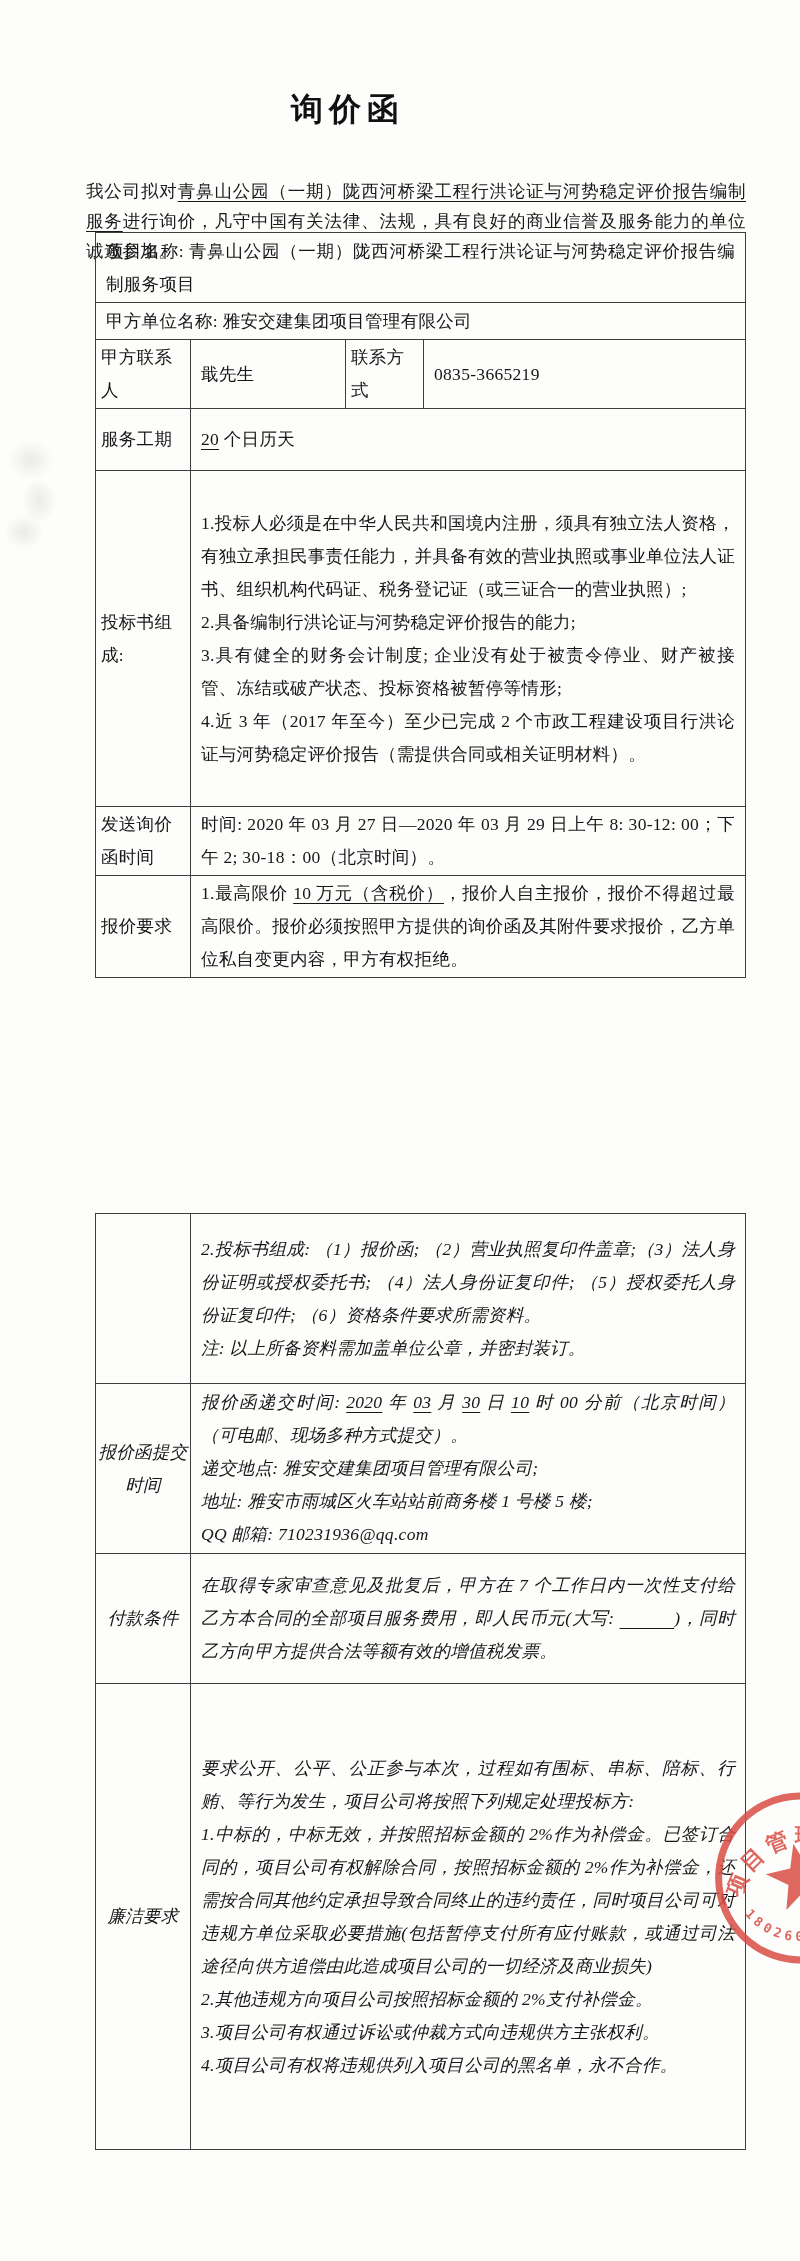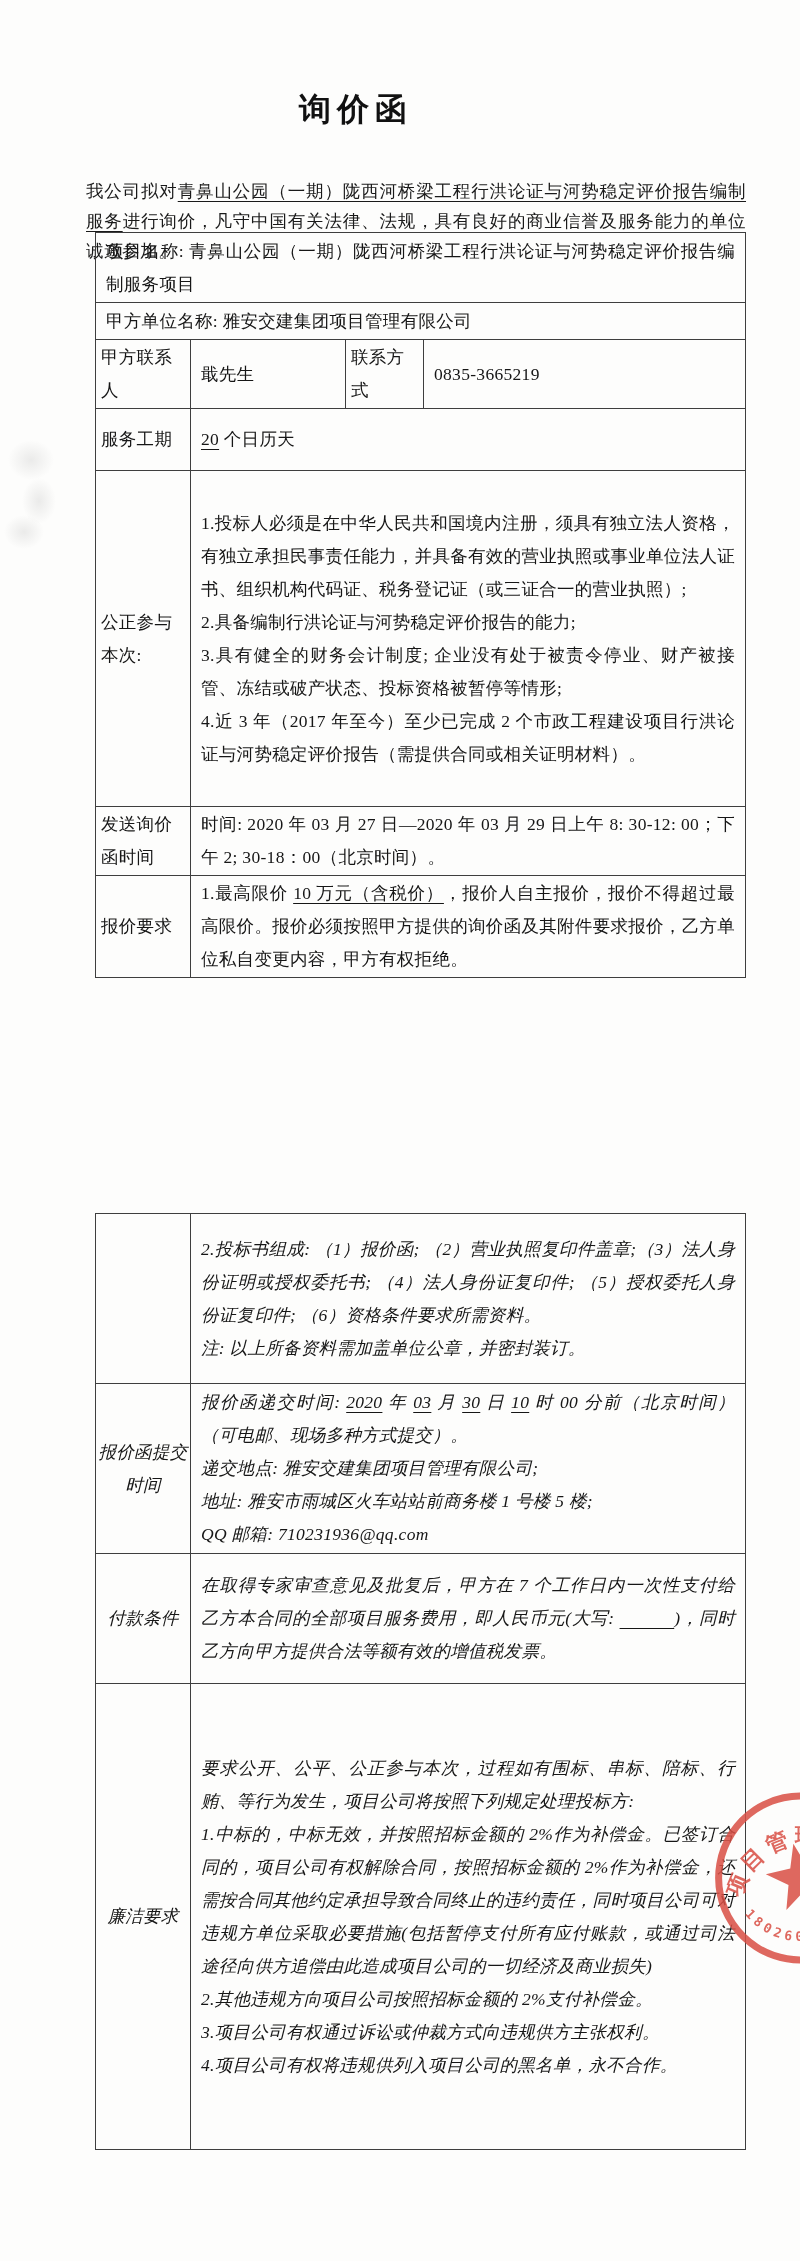--- a/index.html
+++ b/index.html
@@ -1,18 +1,18 @@
 <!DOCTYPE html>
 <html lang="zh"><head>
 <meta charset="utf-8">
 <style>
   html,body{margin:0;padding:0;}
   body{width:800px;height:2261px;background:#f4f4f2;font-family:"Liberation Serif","DejaVu Serif",serif;}
   .page{position:relative;width:800px;height:2261px;background:#fdfdfc;overflow:hidden;color:#1a1a1a;}
-  .doc-title{position:absolute;top:88px;left:0;width:696px;text-align:center;font-size:32px;font-weight:bold;letter-spacing:6px;color:#111;margin-left:8px;}
+  .doc-title{position:absolute;top:88px;left:0;width:696px;text-align:center;font-size:32px;font-weight:bold;letter-spacing:6px;color:#111;}
   .intro{position:absolute;top:158px;left:86px;width:660px;font-size:17.5px;line-height:30px;text-align:justify;letter-spacing:0.5px;}
   .u{text-decoration:underline;text-underline-offset:4px;text-decoration-thickness:1px;}
   table{position:absolute;left:95px;width:650px;border-collapse:collapse;table-layout:fixed;font-size:17.5px;line-height:33px;color:#161616;}
   #table1{top:232px;}
   #table2{top:1213px;font-style:italic;}
   td{border:1px solid #3e3e3e;vertical-align:middle;padding:1px 10px;box-sizing:border-box;text-align:justify;letter-spacing:0.3px;overflow:hidden;}
   td.lbl{padding:1px 5px;text-align:left;}
   td.lbl-c{text-align:center;padding:1px 2px;}
   td.lbl-j{text-align:justify;text-justify:inter-ideograph;}
   .t1r1{height:70px;} .t1r2{height:37px;} .t1r3{height:33px;} .t1r4{height:64px;}
@@ -56,21 +56,21 @@
       <td class="lbl">甲方联系人</td>
       <td>戢先生</td>
       <td class="lbl">联系方式</td>
       <td>0835-3665219</td>
     </tr>
     <tr class="t1r5">
       <td class="lbl">服务工期</td>
       <td colspan="3"><span class="u">20</span><span> 个日历天</span></td>
     </tr>
     <tr class="t1r6">
-      <td class="lbl">公正参与本次:</td>
+      <td class="lbl">投标书组成:</td>
       <td colspan="3">
             <div class="line">1.投标人必须是在中华人民共和国境内注册，须具有独立法人资格，有独立承担民事责任能力，并具备有效的营业执照或事业单位法人证书、组织机构代码证、税务登记证（或三证合一的营业执照）;</div>
             <div class="line">2.具备编制行洪论证与河势稳定评价报告的能力;</div>
             <div class="line">3.具有健全的财务会计制度; 企业没有处于被责令停业、财产被接管、冻结或破产状态、投标资格被暂停等情形;</div>
             <div class="line">4.近 3 年（2017 年至今）至少已完成 2 个市政工程建设项目行洪论证与河势稳定评价报告（需提供合同或相关证明材料）。</div>
           </td>
     </tr>
     <tr class="t1r7">
       <td class="lbl">发送询价函时间</td>
       <td colspan="3">时间: 2020 年 03 月 27 日—2020 年 03 月 29 日上午 8: 30-12: 00；下午 2; 30-18：00（北京时间）。</td>

